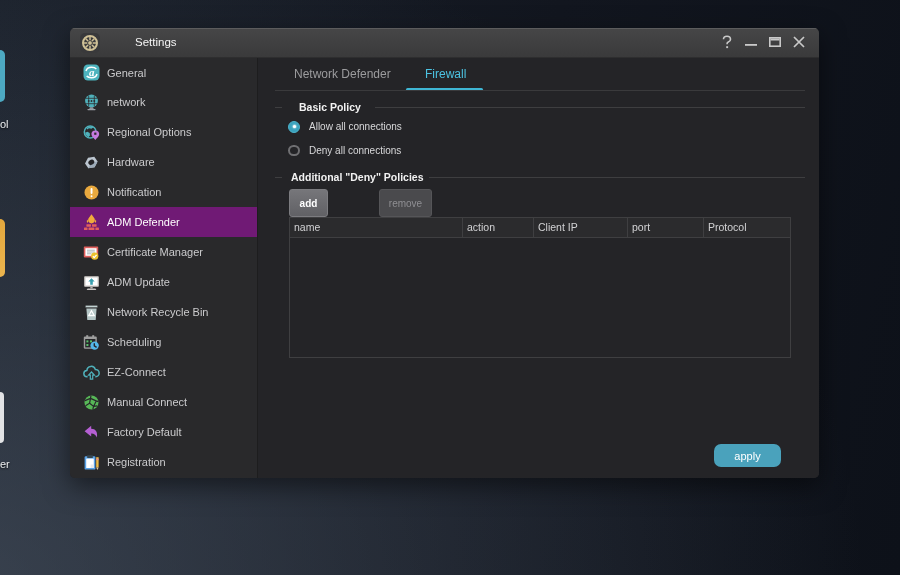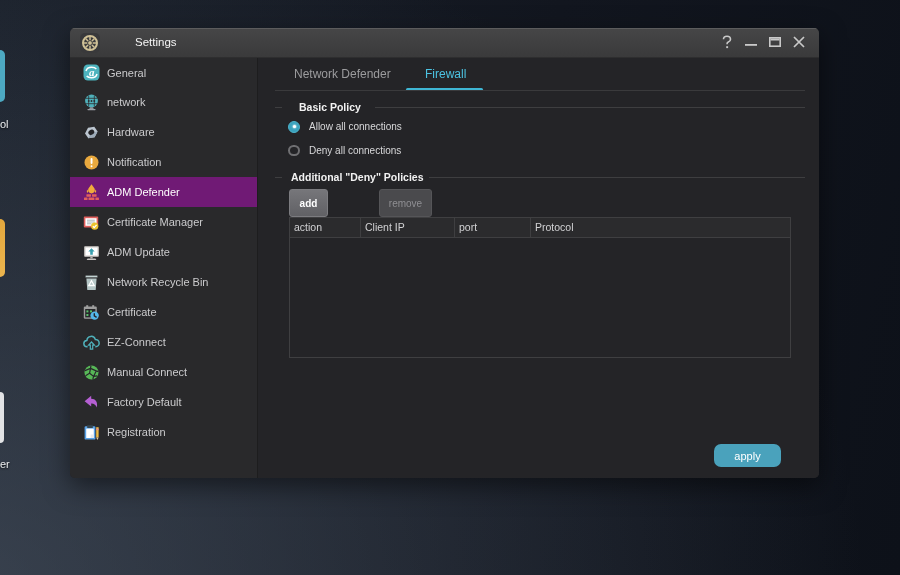--- a/index.html
+++ b/index.html
@@ -114,20 +114,30 @@
               <circle cx="8.5" cy="7" r="0.95"></circle>
               <circle cx="11.3" cy="7" r="0.95"></circle>
             </g>
             <path d="M7 13.3 h3 l.8 1.7 h-4.6 z" fill="#8f959c"></path>
             <rect x="4.4" y="15" width="8.2" height="1.2" rx="0.6" fill="#9aa0a7"></rect>
           </svg>
           <span>network</span>
         </div>
   <div class="it">
           <svg width="17" height="17" viewBox="0 0 17 17">
+            <circle cx="7.2" cy="8" r="5.9" fill="none" stroke="#4fb1bb" stroke-width="1.5"></circle>
+            <path d="M3.6 4.2 Q5.3 2.4 7.8 2.5 l2.8.7 -2.2 1.6 -2.5-.5 -1.6 1.3 z" fill="#4fb1bb"></path>
+            <path d="M2 8.8 l2.4-1 2.3 1.2 .3 2.4 -1.6 1.8 q-2.6-1.2-3.4-4.4z" fill="#4fb1bb"></path>
+            <path d="M12.3 6.5 c2.6 0 3.9 1.8 3.9 3.6 c0 2.4-2.4 4-3.9 6 c-1.5-2-3.9-3.6-3.9-6 c0-1.8 1.3-3.6 3.9-3.6z" fill="#c479de"></path>
+            <rect x="11.2" y="8.6" width="2.2" height="2.2" fill="#2a2a2c"></rect>
+          </svg>
+          <span>Regional Options</span>
+        </div>
+  <div class="it">
+          <svg width="17" height="17" viewBox="0 0 17 17">
             <polygon points="11.6,13.3 5.3,14.2 2.0,9.4 5.0,3.7 11.3,2.8 14.6,7.6" fill="#bcc6d0"></polygon>
             <polygon points="14.6,7.6 11.6,13.3 5.3,14.2 8.3,8.5" fill="#9caab8"></polygon>
             <ellipse cx="8.3" cy="8.3" rx="3.1" ry="2.5" transform="rotate(-35 8.3 8.3)" fill="#232326"></ellipse>
           </svg>
           <span>Hardware</span>
         </div>
   <div class="it">
           <svg width="17" height="17" viewBox="0 0 17 17">
             <circle cx="8.5" cy="8.5" r="7" fill="#e9a93e"></circle>
             <rect x="7.6" y="4" width="1.9" height="6" rx="0.9" fill="#fff"></rect>
@@ -190,21 +200,21 @@
             <rect x="0.8" y="2.6" width="13" height="12.2" rx="1.2" fill="#9e9e9e"></rect>
             <rect x="2.2" y="5" width="10.2" height="8.4" fill="#27272a"></rect>
             <g fill="#59c06a">
               <rect x="3.4" y="6.4" width="2" height="2"></rect>
               <rect x="7" y="6.4" width="2" height="2"></rect>
               <rect x="3.4" y="10" width="2" height="2"></rect>
             </g>
             <circle cx="11.6" cy="11.6" r="4.2" fill="#54b9ea"></circle>
             <path d="M11.3 9.2 V11.8 L13.6 13.4" fill="none" stroke="#27272a" stroke-width="1.4"></path>
           </svg>
-          <span>Certificate</span>
+          <span>Scheduling</span>
         </div>
   <div class="it">
           <svg width="17" height="17" viewBox="0 0 17 17">
             <path d="M4.6 12.8 h-.4 a3.2 3.2 0 0 1 -.3-6.4 a4.3 4.3 0 0 1 8.4-1 a3.5 3.5 0 0 1 .3 7.4 h-.3" fill="none" stroke="#4fb0ba" stroke-width="1.5"></path>
             <path d="M8.5 8 l2.9 3.1 h-1.7 v4.1 h-2.4 v-4.1 H5.6 z" fill="none" stroke="#4fb0ba" stroke-width="1.2"></path>
           </svg>
           <span>EZ-Connect</span>
         </div>
   <div class="it">
           <svg width="17" height="17" viewBox="0 0 17 17">
@@ -257,20 +267,21 @@
           <div class="t">Additional "Deny" Policies</div>
           <div class="l l2"></div>
         </div>
   <div class="btnrow">
     <div class="btn en">add</div>
     <div class="btn dis" id="btn-edit">Edit</div>
     <div class="btn dis" id="btn-rem">remove</div>
   </div>
   <div id="tbl">
     <div id="thead">
+      <div style="width:173px;">name</div>
       <div style="width:71px;">action</div>
       <div style="width:94px;">Client IP</div>
       <div style="width:76px;">port</div>
       <div style="flex:1;">Protocol</div>
     </div>
   </div>
   <div id="apply">apply</div>
 </div>
 </div>
 </div>

